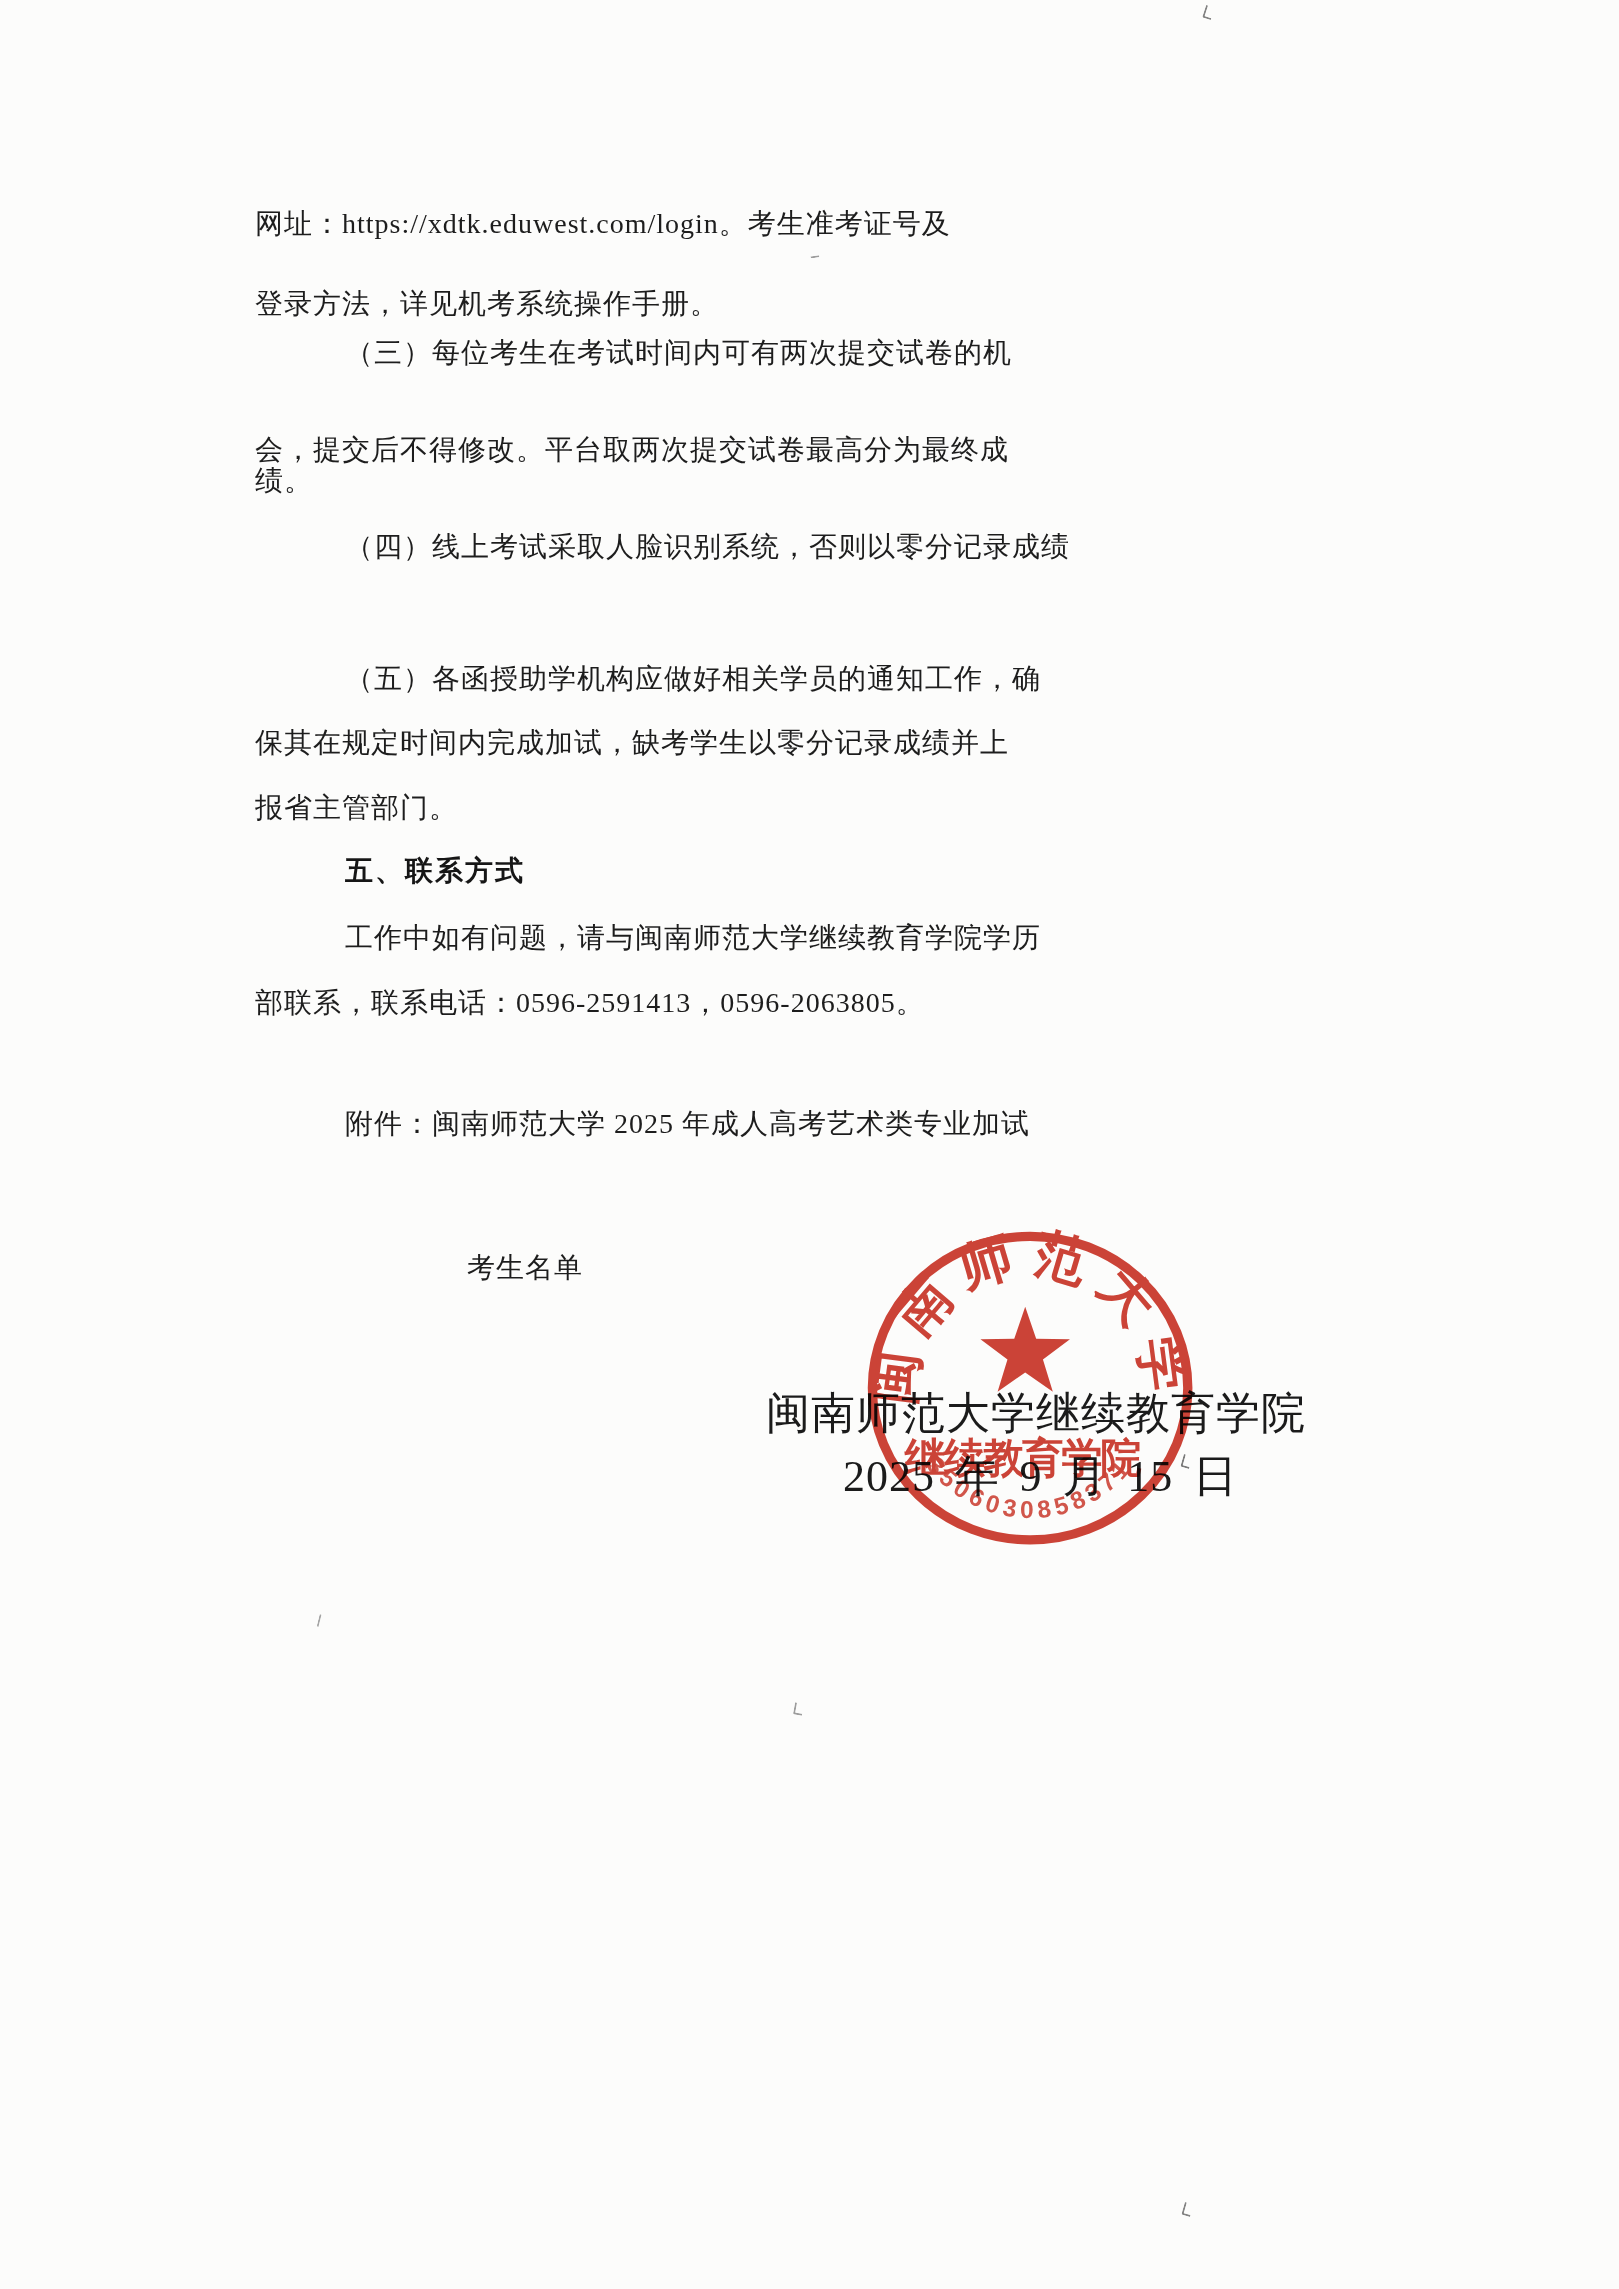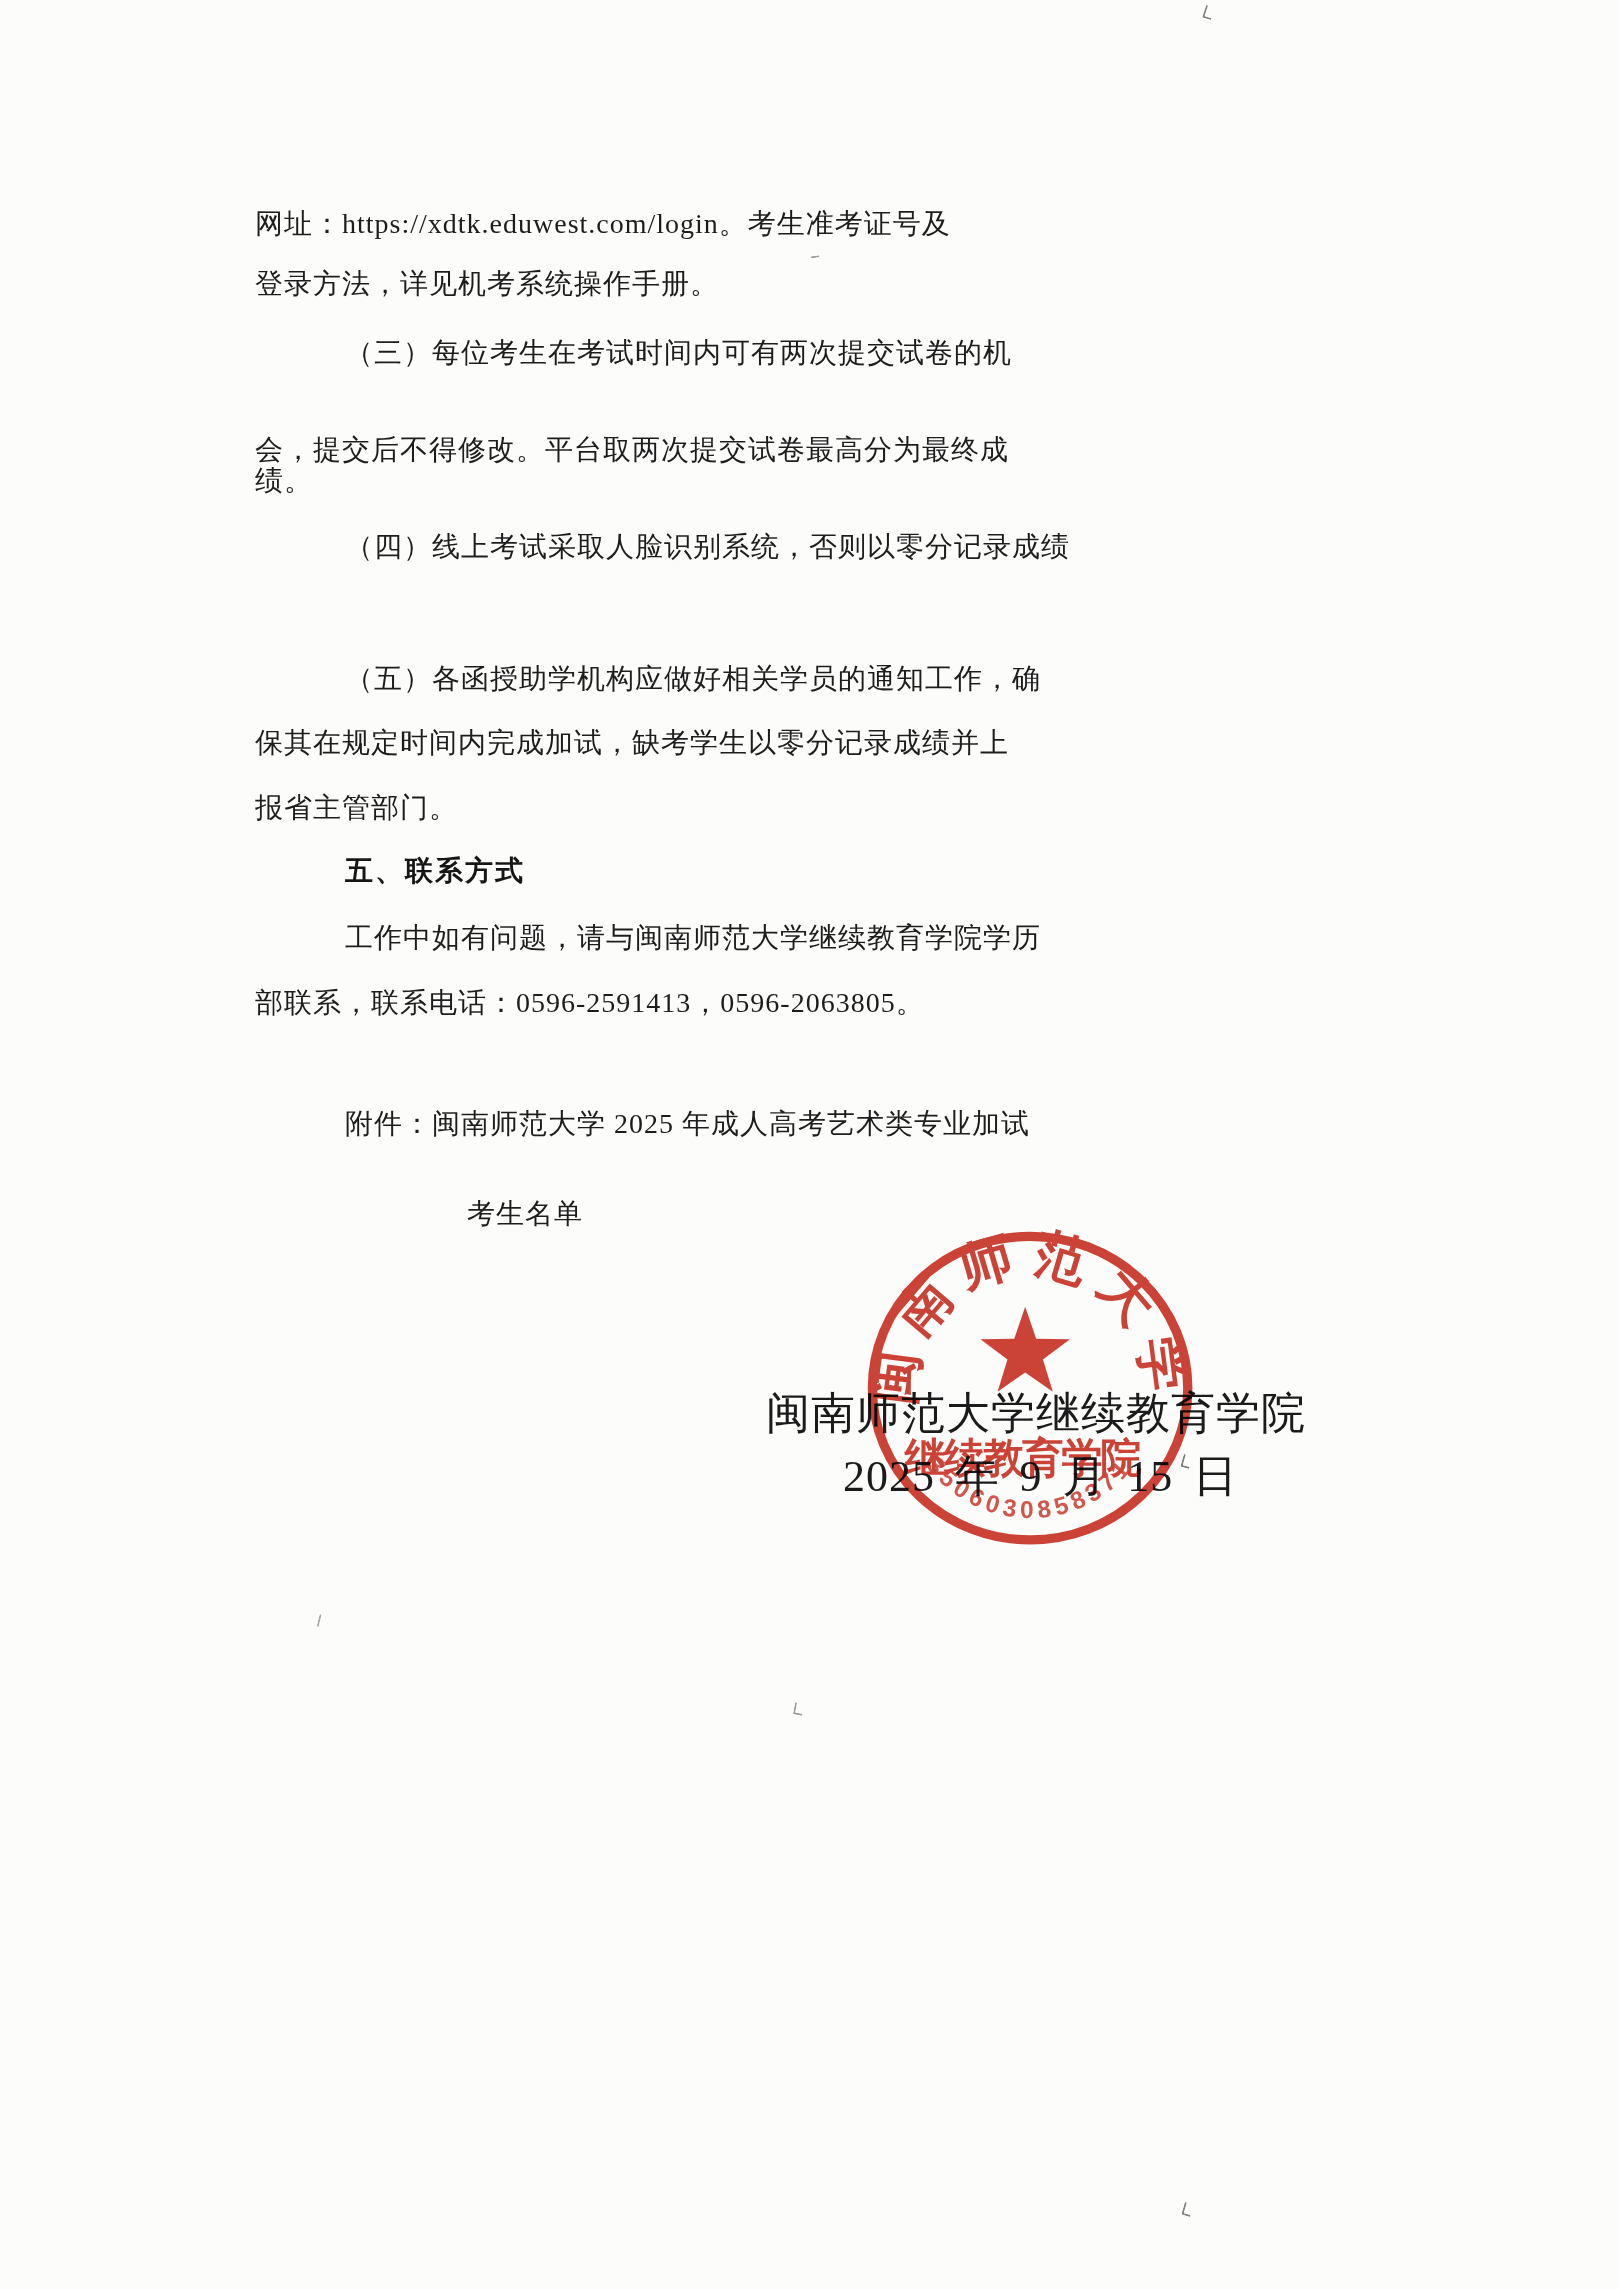--- a/index.html
+++ b/index.html
@@ -23,24 +23,24 @@
     color:#1d1d1d;
   }
   .indent{left:345px;font-family:Liberation Serif, serif;}
   .indent2{left:467px;}
   .heading{
     font-family:"Liberation Sans","DejaVu Sans",sans-serif;
     font-weight:700;
     letter-spacing:2px;
     color:#161616;
   }
-  .y0{top:208px;} .y1{top:268px;} .y2{top:337px;} .y3{top:402px;margin-top:32px;}
+  .y0{top:208px;} .y1{top:288px;} .y2{top:337px;} .y3{top:402px;margin-top:32px;}
   .y4{top:465px;} .y5{top:531px;} .y6{top:596px;} .y7{top:663px;}
   .y8{top:727px;} .y9{top:792px;} .y10{top:855px;} .y11{top:922px;}
-  .y12{top:987px;} .y13{top:1064px;margin-top:44px;} .y14{top:1200px;font-family:Liberation Mono, monospace;}
+  .y12{top:987px;} .y13{top:1064px;margin-top:44px;} .y14{top:1252px;}
   
   .sig-org{
     position:absolute;left:766px;top:1384px;
     font-size:44px;letter-spacing:1px;white-space:nowrap;color:#1b1b1b;
   }
   .sig-date{
     position:absolute;left:843px;top:1447px;
     font-size:44px;letter-spacing:1px;word-spacing:7.8px;white-space:nowrap;color:#1b1b1b;
   }
   

